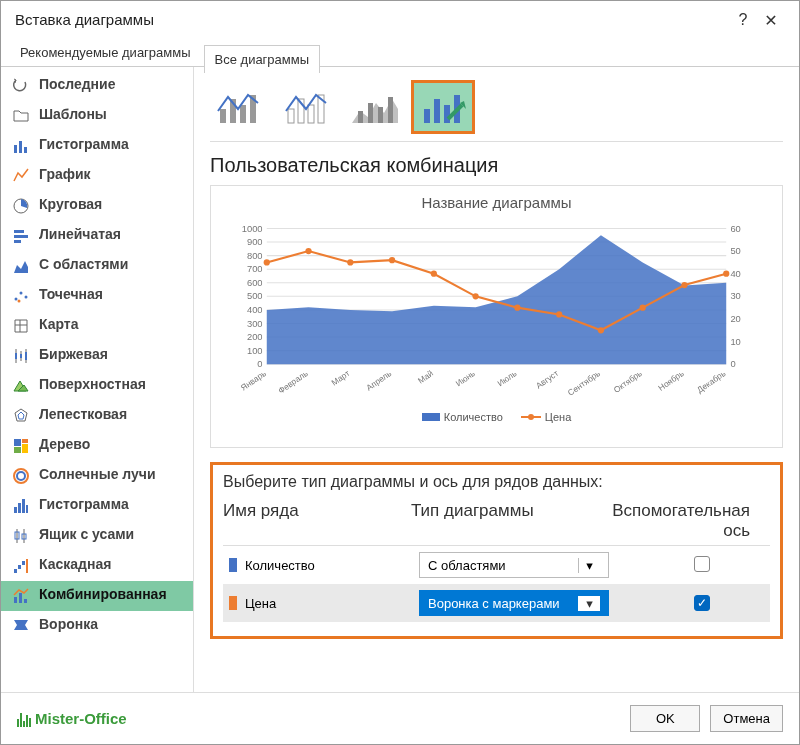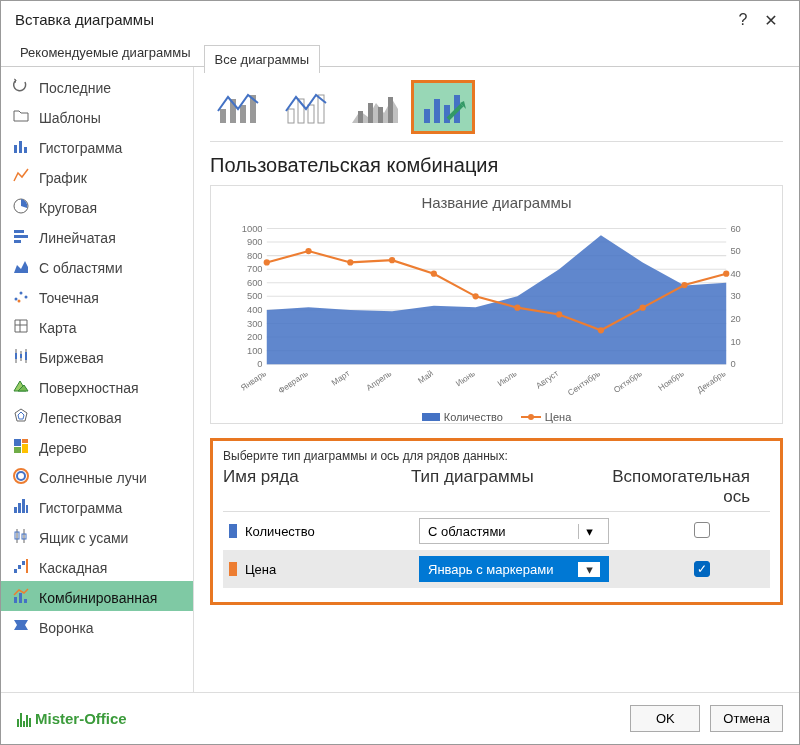--- a/index.html
+++ b/index.html
@@ -6,39 +6,39 @@
 body { background: #fff; width: 800px; height: 745px; overflow: hidden; }
 .dialog { width: 800px; height: 745px; border: 1px solid #999; display: flex; flex-direction: column; }
 .titlebar { display: flex; padding: 10px 14px 8px; font-size: 15px; color: #222; }
 .titlebar .spacer { flex: 1; }
 .titlebar .ctrl { width: 28px; text-align: center; font-size: 16px; color: #333; cursor: pointer; }
 .tabs { display: flex; border-bottom: 1px solid #ccc; padding: 0 8px; gap: 2px; }
 .tab { padding: 6px 10px; font-size: 13px; color: #333; border: 1px solid transparent; border-bottom: none; cursor: pointer; }
 .tab.active { border-color: #ccc; background: #fff; position: relative; top: 7px; }
 .body { flex: 1; display: flex; overflow: hidden; }
 .sidebar { width: 193px; border-right: 1px solid #ddd; overflow-y: auto; padding: 4px 0; }
-.sb-item { display: flex; align-items: flex-end; gap: 8px; padding: 5px 10px; font-size: 14px; color: #444; cursor: pointer; }
+.sb-item { display: flex; align-items: flex-start; gap: 8px; padding: 5px 10px; font-size: 14px; color: #444; cursor: pointer; font-weight: bold; }
 .sb-item.selected { background: #7fc9a4; color: #111; }
 .sb-icon { width: 20px; height: 20px; display: inline-flex; align-items: center; justify-content: center; flex-shrink: 0; }
 .content { flex: 1; padding: 12px 16px 0; overflow: hidden; display: flex; flex-direction: column; }
 .subtypes { display: flex; gap: 10px; align-items: center; padding: 4px 0 10px; border-bottom: 1px solid #ddd; }
 .subtype { width: 58px; height: 48px; display: flex; align-items: center; justify-content: center; cursor: pointer; }
 .subtype.selected { background: #98d7b6; outline: 3px solid #e87722; outline-offset: 0; }
 .subtype-label { font-size: 20px; color: #222; margin: 12px 0 8px; }
-.chart-box { border: 1px solid #ddd; padding: 8px 14px 0; }
+.chart-box { border: 1px solid #ddd; padding: 8px 14px 24px; }
 .chart-title { text-align: center; font-size: 15px; color: #555; margin-bottom: 6px; }
 .chart-svg { width: 100%; height: 190px; display: block; }
 .legend { display: flex; justify-content: center; gap: 18px; font-size: 11px; color: #555; margin-top: 4px; }
 .legend span { display: inline-flex; align-items: center; gap: 4px; }
 .lg-sw { width: 18px; height: 8px; display: inline-block; }
 .lg-sw.area { background: #4472c4; }
 .lg-sw.line { width: 20px; height: 2px; background: #ed7d31; position: relative; }
 .lg-sw.line::before { content:""; width:6px; height:6px; background:#ed7d31; position:absolute; left:7px; top:-2px; border-radius:50%; }
 .series-box { border: 3px solid #e87722; margin-top: 14px; padding: 8px 10px 14px; }
-.series-caption { font-size: 12px; color: #333; }
+.series-caption { font-size: 16px; color: #333; margin-bottom: 6px; }
 .series-head { display: flex; font-size: 17px; color: #333; border-bottom: 1px solid #ddd; padding: 4px 0; }
 .col-name { width: 190px; }
 .col-type { width: 210px; margin-left: 6px; }
 .col-axis { flex: 1; text-align: right; padding-right: 20px; }
 .series-row { display: flex; align-items: center; padding: 6px 0; font-size: 13px; }
 .series-row.sel { background: #e9e9e9; }
 .sw { width: 8px; height: 14px; margin: 0 8px 0 6px; }
 .sw.blue { background: #4472c4; }
 .sw.orange { background: #ed7d31; }
 .dd { width: 190px; height: 26px; border: 1px solid #bbb; display: flex; align-items: center; justify-content: space-between; padding: 0 8px; font-size: 13px; cursor: pointer; }
@@ -387,21 +387,21 @@
               </div>
               <div class="col-axis" style="text-align:right"><span class="chk"></span></div>
             </div>
             <div class="series-row sel">
               <div class="col-name" style="display:flex;align-items:center">
                 <span class="sw orange"></span>
                 <span>Цена</span>
               </div>
               <div class="col-type">
                 <div class="dd highlight">
-                  <span>Январь с маркерами</span>
+                  <span>Воронка с маркерами</span>
                   <span class="dd-caret">▾</span>
                 </div>
               </div>
               <div class="col-axis" style="text-align:right"><span class="chk on">✓</span></div>
             </div>
           </div>
       </div>
     </div>
   </div>
   <div class="footer">

